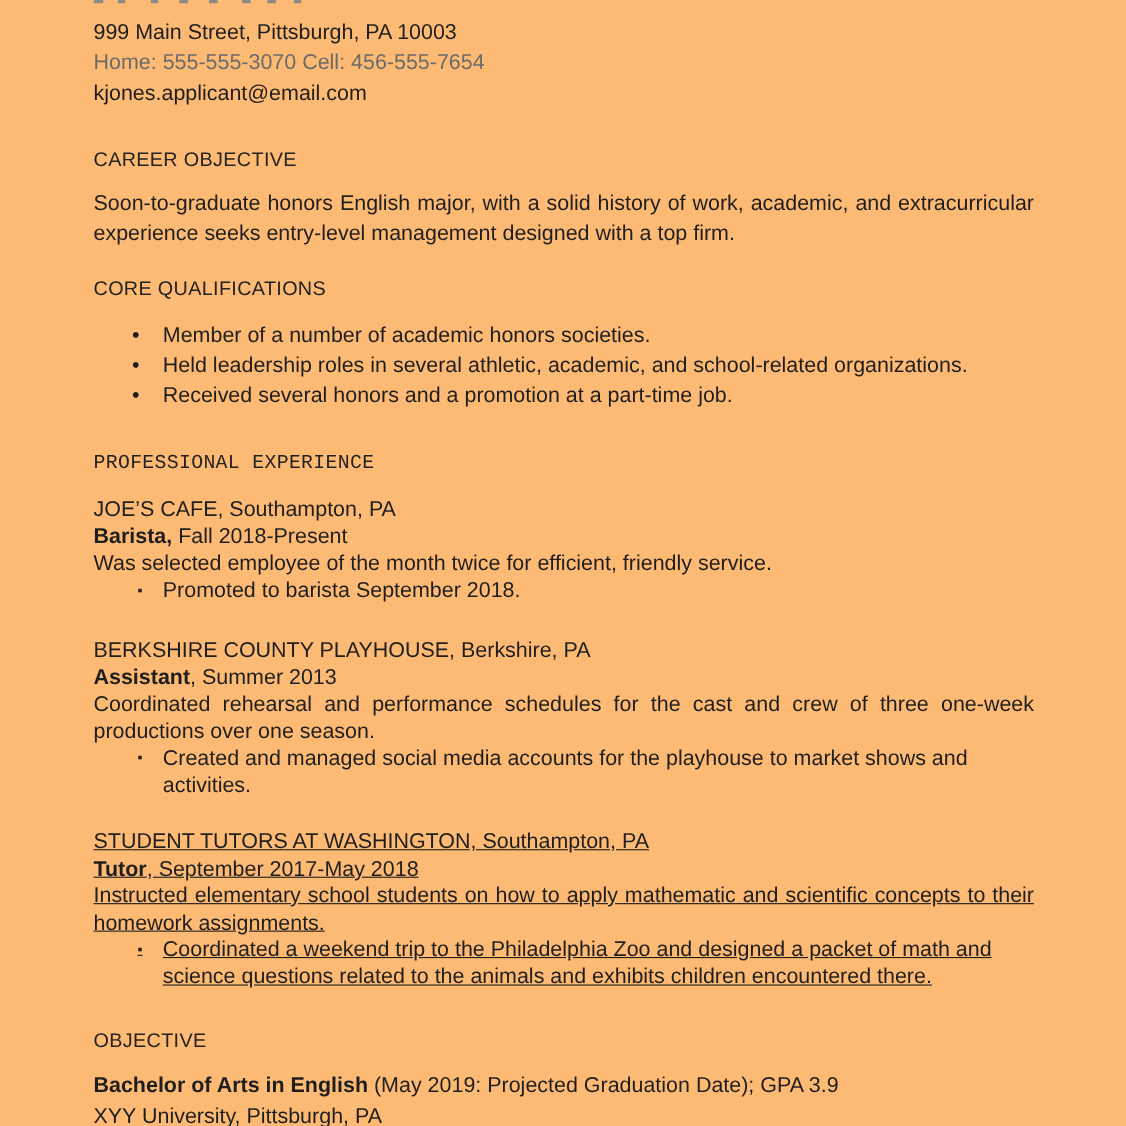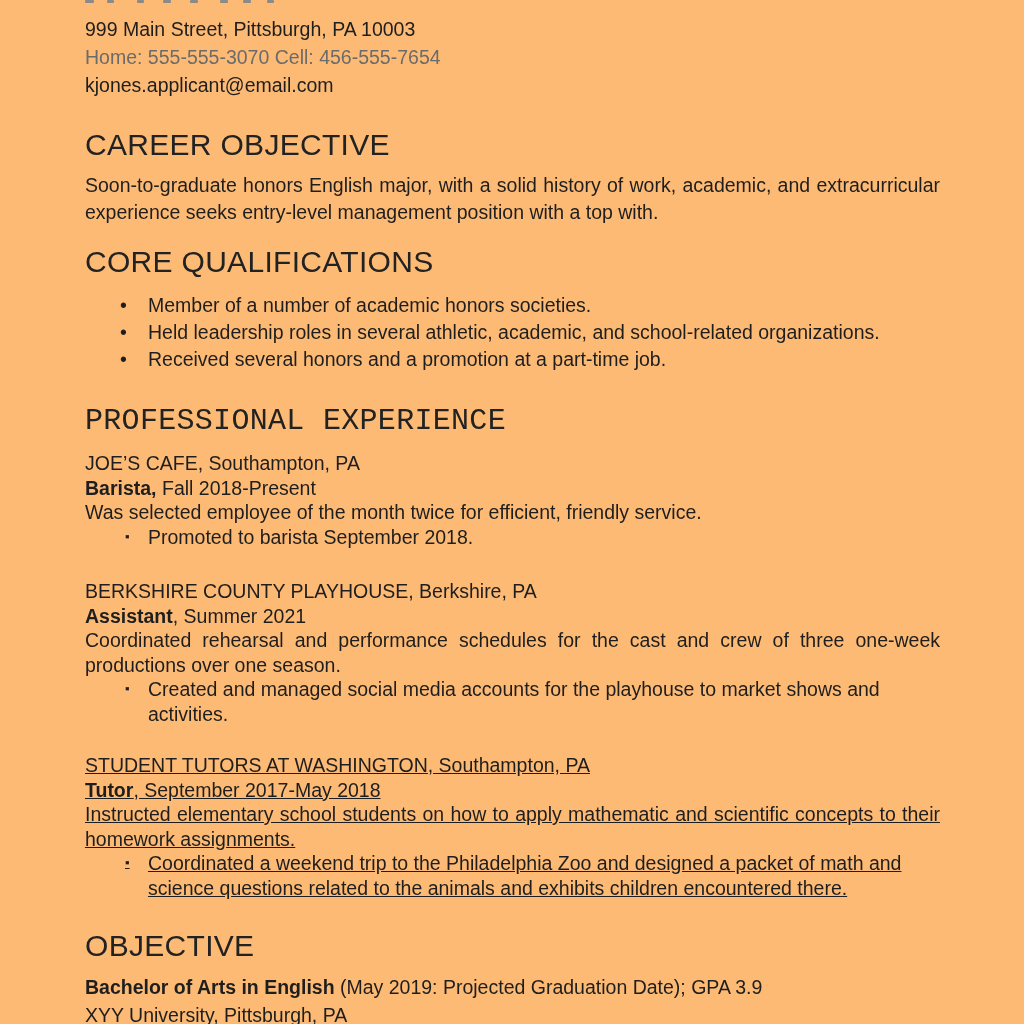--- a/index.html
+++ b/index.html
@@ -32,21 +32,21 @@
     background: #8a8a8a;
     border-radius: 1px;
   }
   .contact {
     margin-top: 15px;
     font-size: 19.5px;
     line-height: 28px;
   }
   .contact .muted { color: #6b6b6b; }
   h2 {
-    font-size: 30px;
+    font-size: 18px;
     font-weight: 400;
     letter-spacing: 0.3px;
     color: #222222;
     margin: 0;
     line-height: 30px;
   }
   .h-objective   { margin-top: 31px; }
   .h-quals       { margin-top: 21px; }
   .h-experience  { margin-top: 33px; font-family: Liberation Mono, monospace; }
   .h-education   { margin-top: 31px; }
@@ -112,21 +112,21 @@
     <span style="left:182px; width:7px;"></span>
   </div>
 
   <div class="contact">
     <div>999 Main Street, Pittsburgh, PA 10003</div>
     <div class="muted">Home: 555-555-3070 Cell: 456-555-7654</div>
     <div>kjones.applicant@email.com</div>
   </div>
 
   <h2 class="h-objective">CAREER OBJECTIVE</h2>
-  <p class="body-text justify objective-para">Soon-to-graduate honors English major, with a solid history of work, academic, and extracurricular experience seeks entry-level management position with a top with.</p>
+  <p class="body-text justify objective-para">Soon-to-graduate honors English major, with a solid history of work, academic, and extracurricular experience seeks entry-level management designed with a top firm.</p>
 
   <h2 class="h-quals">CORE QUALIFICATIONS</h2>
   <ul class="quals-list">
     <li>
       <span class="dot-marker">•</span>
       <span>Member of a number of academic honors societies.</span>
     </li>
     <li>
       <span class="dot-marker">•</span>
       <span>Held leadership roles in several athletic, academic, and school-related organizations.</span>
@@ -146,21 +146,21 @@
     <ul class="job-bullets">
       <li>
         <span class="sq-marker">▪</span>
         <span>Promoted to barista September 2018.</span>
       </li>
     </ul>
   </div>
 
   <div class="job-block job-2">
     <div>BERKSHIRE COUNTY PLAYHOUSE, Berkshire, PA</div>
-    <div><span class="bold">Assistant</span><span>, Summer 2021</span></div>
+    <div><span class="bold">Assistant</span><span>, Summer 2013</span></div>
     <p class="justify">Coordinated rehearsal and performance schedules for the cast and crew of three one-week productions over one season.</p>
     <ul class="job-bullets">
       <li>
         <span class="sq-marker">▪</span>
         <span>Created and managed social media accounts for the playhouse to market shows and activities.</span>
       </li>
     </ul>
   </div>
 
   <div class="job-block job-3">

